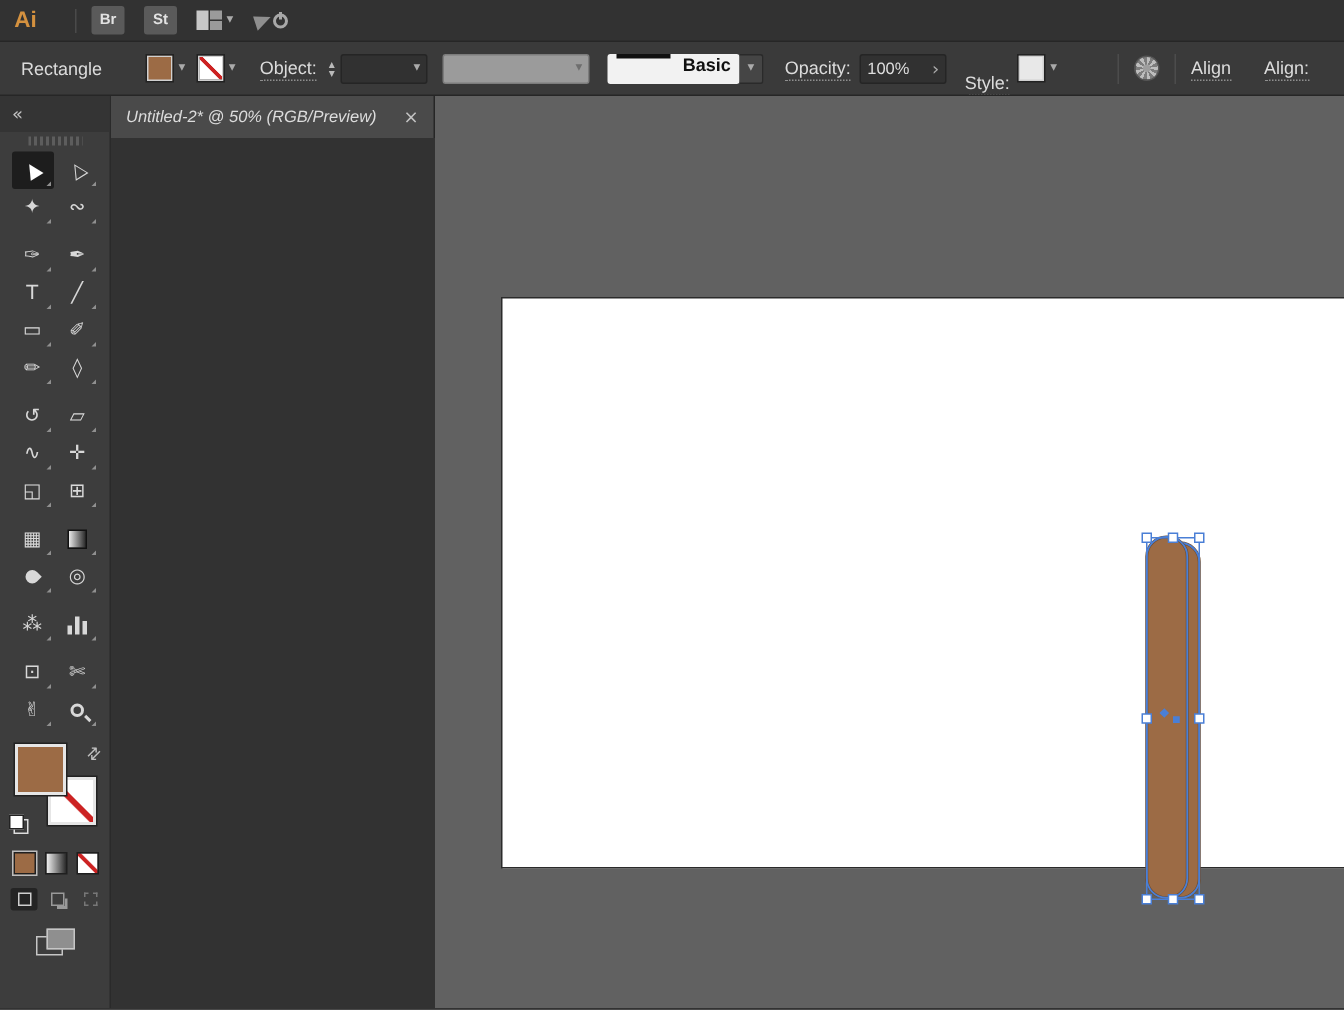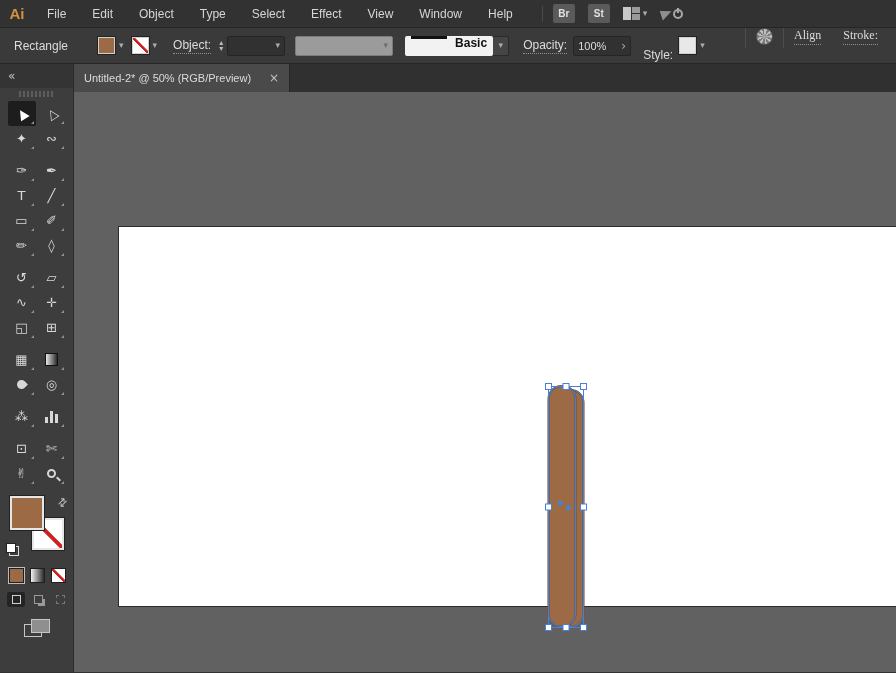--- a/index.html
+++ b/index.html
@@ -31,21 +31,21 @@
   .stepper { display:flex; flex-direction:column; justify-content:center; line-height:6px; font-size:8px; color:#bbb; }
   .field { height:20px; background:#313131; border:1px solid #252525; border-radius:2px; display:flex; align-items:center; padding:0 4px; color:#ddd; font-size:11px; }
   .field .chev { margin-left:auto; }
   .disabled-field { background:#9b9b9b; border-color:#7c7c7c; }
   .brush-prev { width:88px; height:20px; background:#f2f2f2; border-radius:2px; display:flex; padding:0 6px; color:#111;font-weight:bold; }
   .brush-line { width:38px; height:3px; background:#111; margin-right:8px; }
   .chev-btn { width:16px; height:20px; display:flex; align-items:center; justify-content:center; background:#454545; border:1px solid #2a2a2a; border-left:none; border-radius:0 2px 2px 0; }
   .v-sep { width:1px; height:20px; background:#4c4c4c; margin:0 10px; }
   .wheel { width:17px; height:17px; border-radius:50%; background:repeating-conic-gradient(#bdbdbd 0 20deg,#7d7d7d 20deg 40deg); border:1px solid #555; position:relative; }
   .wheel::after { content:''; position:absolute; inset:5px; border-radius:50%; background:#9e9e9e; }
-  .right-group { position:absolute; left:735px; top:0; height:35px; display:flex; align-items:flex-start;font-family:Liberation Serif, serif; }
+  .right-group { position:absolute; left:735px; top:0; height:35px; display:flex; align-items:center; }
 
   
   .workrow { display:flex; height:608px; }
 
   
   .toolcol { width:74px; background:#3d3d3d; border-right:1px solid #2a2a2a; display:flex; flex-direction:column; flex-shrink:0; }
   .collapse-row { height:24px; background:#343434; display:flex; align-items:center; padding-left:8px; }
   .collapse-btn { font-size:12px; color:#c2c2c2; cursor:pointer; }
   .grip { height:6px; width:36px; margin:3px auto 4px; background:repeating-linear-gradient(90deg,#5d5d5d 0 2px,#3d3d3d 2px 4px); }
   .tool-row { display:flex; justify-content:center; gap:2px; }
@@ -78,45 +78,33 @@
   .draw-btn { width:18px; height:15px; border-radius:2px; display:flex; align-items:center; justify-content:center; }
   .draw-btn.sel { background:#242424; }
   .draw-btn i { width:9px; height:9px; border:1px solid #cfcfcf; display:block; }
   .draw-btn.behind i { border-color:#9a9a9a; box-shadow:3px 3px 0 -1px #9a9a9a; }
   .draw-btn.inside i { border-color:#777; border-style:dashed; }
   .screen-mode { margin:12px auto 0; position:relative; width:26px; height:18px; }
   .screen-mode::before { content:''; position:absolute; left:0; bottom:0; width:16px; height:11px; border:1px solid #c6c6c6; background:#3d3d3d; }
   .screen-mode::after { content:''; position:absolute; right:0; top:0; width:17px; height:12px; border:1px solid #c6c6c6; background:#8f8f8f; }
 
   
-  .docarea { flex:1; display:flex; flex-direction:column; min-width:0; }
+  .docarea { flex:1; display:flex; flex-direction:row; min-width:0;font-style:italic; }
   .tabbar { height:28px; background:#303030; display:flex; align-items:flex-end; }
   .doc-tab { height:28px; width:216px; background:#4a4a4a; display:flex; align-items:center; padding:0 10px; font-size:11px; color:#dcdcdc; border-right:1px solid #262626; }
   .tab-close { margin-left:auto; font-size:12px; color:#c4c4c4; cursor:pointer; font-family:"DejaVu Sans",sans-serif; }
   .canvas { position:relative; flex:1; background:#616161; overflow:hidden; }
   .artboard { position:absolute; left:44px; top:134px; right:0; height:381px; background:#ffffff; border:1px solid #2b2b2b; border-right:none; }
   .artwork-svg { position:absolute; left:474px; top:293px; overflow:visible; }
 </style>
 </head>
 <body>
 
 <div class="menubar">
   <div class="ai-logo">Ai</div>
-  <div class="menu-items">
-
-  <div class="menu-item">File</div>
-      <div class="menu-item">Edit</div>
-      <div class="menu-item">Object</div>
-      <div class="menu-item">Type</div>
-      <div class="menu-item">Select</div>
-      <div class="menu-item">Effect</div>
-      <div class="menu-item">View</div>
-      <div class="menu-item">Window</div>
-      <div class="menu-item">Help</div>
-    </div>
   <div class="mb-sep"></div>
   <div class="sq-btn">Br</div>
   <div class="sq-btn">St</div>
   <div class="ws-icon">
       <i></i>
       <i></i>
       <i></i>
     </div>
   <span class="chev">▾</span>
   <div class="share-ic">
@@ -162,21 +150,21 @@
 
   <span class="opt-label dotted" style="margin-left:12px;margin-top:20px;">Style:</span>
   <span class="swatch" style="background:#e8e8e8; margin-left:6px;"></span>
   <span class="chev" style="margin-left:4px;">▾</span>
 
   <div class="right-group">
     <span class="v-sep"></span>
     <span class="wheel"></span>
     <span class="v-sep"></span>
     <span class="opt-label dotted">Align</span>
-    <span class="opt-label dotted" style="margin-left:22px;">Stroke:</span>
+    <span class="opt-label dotted" style="margin-left:22px;">Align:</span>
 
   </div>
 </div>
 
 <div class="workrow">
 
   <div class="toolcol">
     <div class="collapse-row">
       <span class="collapse-btn glyph">«</span>
     </div>

